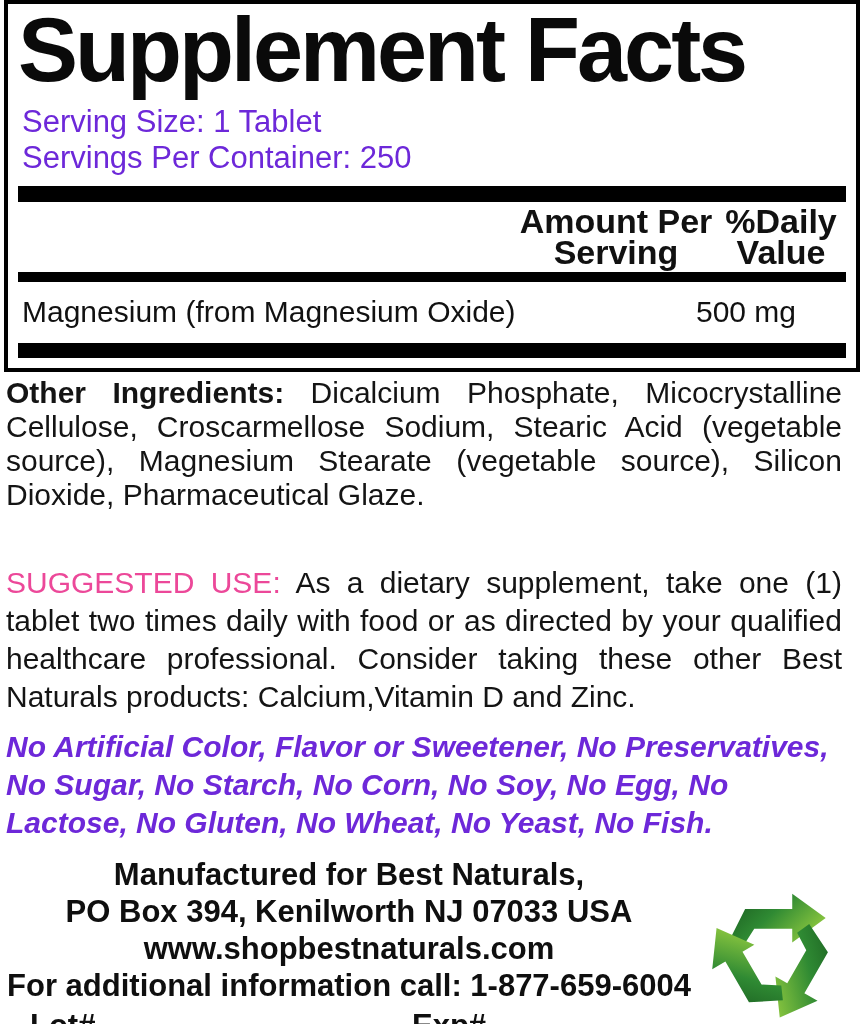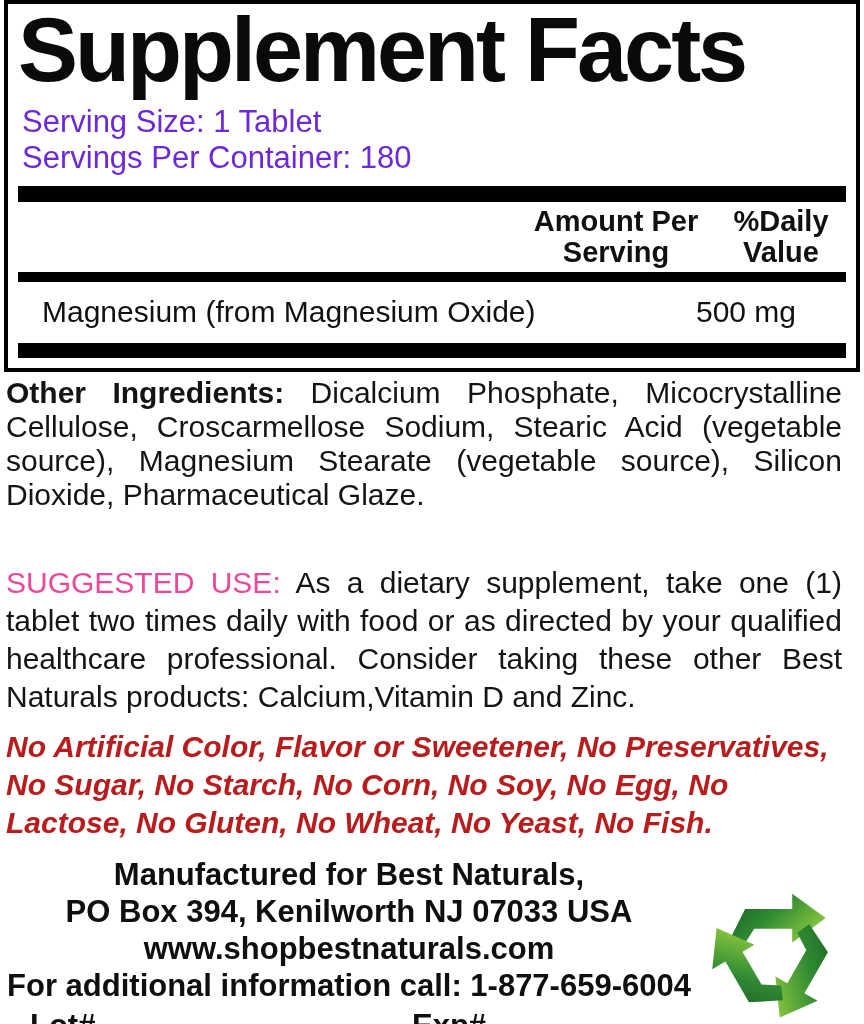--- a/index.html
+++ b/index.html
@@ -30,45 +30,45 @@
     margin:12px 14px 10px 14px;
     font-size:31px;
     line-height:36px;
     color:#6d28d9;
   }
   .bar{background:#000;margin:0 10px;}
   .bar.thick1{height:16px;}
   .bar.mid{height:10px;}
   .bar.thick2{height:15px;margin-bottom:10px;}
   .cols{display:flex;align-items:flex-end;padding:4px 10px 4px 10px;}
-  .col-name{flex:1;margin-left:20px;}
+  .col-name{flex:1;}
   .col-amount{width:200px;text-align:center;}
   .col-dv{width:130px;text-align:center;}
-  .head-row{font-weight:bold;font-size:29px;line-height:31px;border-radius:24px;}
+  .head-row{font-weight:bold;font-size:34px;line-height:31px;border-radius:24px;}
   .nutrient-row{font-size:30px;line-height:34px;padding-top:13px;padding-bottom:14px;align-items:center;}
   .nutrient-row .col-name{padding-left:4px;}
   
   .para{
     margin:4px 22px 0 6px;
     font-size:30px;
     line-height:34px;
     text-align:justify;
     color:#141414;
   }
   .para b{font-weight:bold;}
   .suggested{
     margin-top:52px;
     line-height:38px;
   }
   .red-label{font-weight:normal;color:#ec4899;}
   .claims{
     margin-top:12px;
     font-style:italic;
     font-weight:bold;
-    color:#b91c1c;
+    color:#6d28d9;
     line-height:38px;
     text-align:left;
   }
   
   .footer{
     display:flex;
     margin-top:14px;
     align-items:flex-start;
   }
   .footer-text{
@@ -97,21 +97,21 @@
 </head>
 <body>
 
 <div class="page">
 
   <div class="facts-box">
     <div class="facts-title">Supplement Facts</div>
 
     <div class="serving-block">
       <div>Serving Size: 1 Tablet</div>
-      <div>Servings Per Container: 180</div>
+      <div>Servings Per Container: 250</div>
     </div>
 
     <div class="bar thick1"></div>
 
     <div class="cols head-row">
       <div class="col-name"></div>
       <div class="col-amount">Amount Per Serving</div>
       <div class="col-dv">%Daily Value</div>
     </div>
 

